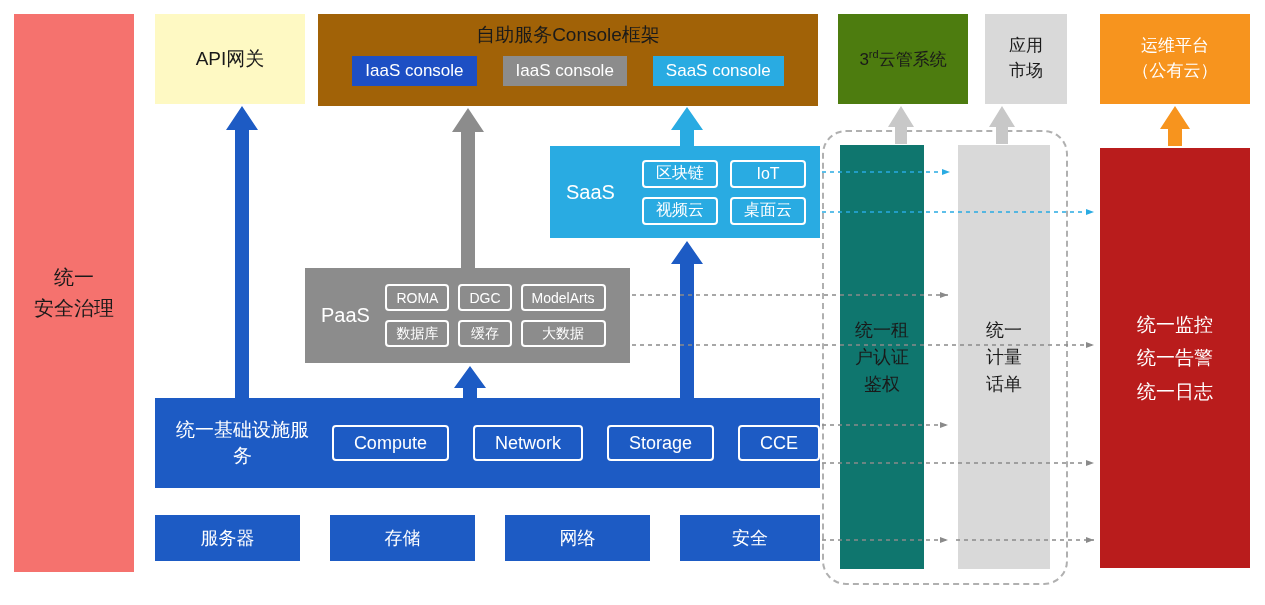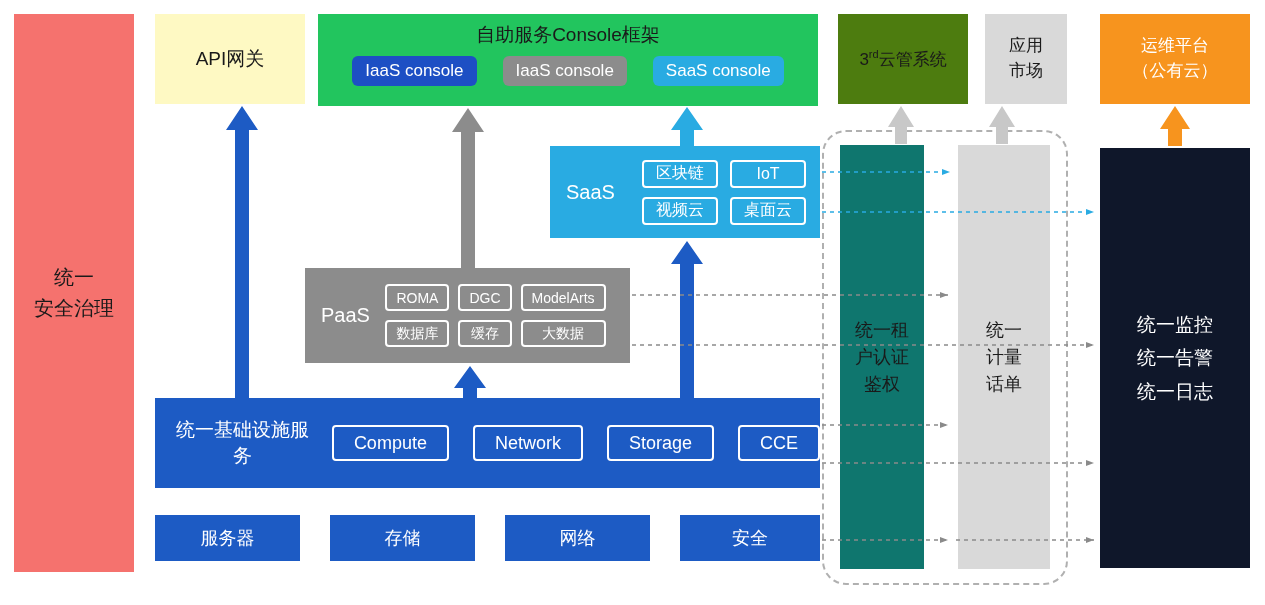--- a/index.html
+++ b/index.html
@@ -4,24 +4,24 @@
 <style>
   * { margin:0; padding:0; box-sizing:border-box; }
   body { background:#fff; font-family:"Liberation Sans","DejaVu Sans",sans-serif; }
   .canvas { position:relative; width:1265px; height:605px; background:#fff; color:#1a1a1a; overflow:hidden; }
   .box { position:absolute; display:flex; align-items:center; justify-content:center; text-align:center; }
   .pre { white-space:pre-line; }
 
   .left-bar { left:14px; top:14px; width:120px; height:558px; background:#F5726E; font-size:20px; line-height:1.55; }
   .api-gw { left:155px; top:14px; width:150px; height:90px; background:#fef9c3; font-size:19px; }
 
-  .console-frame { left:318px; top:14px; width:500px; height:92px; background:#22c55e; flex-direction:column; justify-content:flex-start; }
+  .console-frame { left:318px; top:14px; width:500px; height:92px; background:#a16207; flex-direction:column; justify-content:flex-start; }
   .cf-title { margin-top:8px; font-size:19px; }
   .cf-row { display:flex; gap:26px; margin-top:8px; }
-  .chip { height:30px; padding:0 13px; display:flex; align-items:center; justify-content:center; color:#fff; font-size:17px; border-radius:6px; }
+  .chip { height:30px; padding:0 13px; display:flex; align-items:center; justify-content:center; color:#fff; font-size:17px; border-radius:0; }
   .chip-iaas { background:#1D4FC4; }
   .chip-paas { background:#8C8C8C; }
   .chip-saas { background:#29ABE2; }
 
   .third-party { left:838px; top:14px; width:130px; height:90px; background:#4d7c0f; font-size:17px; }
   .third-party sup { font-size:11px; }
   .app-market { left:985px; top:14px; width:82px; height:90px; background:#D9D9D9; font-size:17px; line-height:1.45; }
   .ops-platform { left:1100px; top:14px; width:150px; height:90px; background:#F7941E; color:#fff; font-size:17px; line-height:1.45; }
 
   .saas-box { left:550px; top:146px; width:270px; height:92px; background:#29ABE2; color:#fff; justify-content:flex-start; }
@@ -40,21 +40,21 @@
 
   .bottom-box { top:515px; height:46px; background:#1D5BC4; color:#fff; font-size:18px; }
   .bb-server { left:155px; width:145px; }
   .bb-storage { left:330px; width:145px; }
   .bb-network { left:505px; width:145px; }
   .bb-security { left:680px; width:140px; }
 
   .dashed-frame { position:absolute; left:822px; top:130px; width:246px; height:455px; border:2px dashed #B0B0B0; border-radius:24px; }
   .auth-bar { left:840px; top:145px; width:84px; height:424px; background:#0f766e; font-size:18px; line-height:1.5; }
   .billing-bar { left:958px; top:145px; width:92px; height:424px; background:#D9D9D9; font-size:18px; line-height:1.5; }
-  .monitor-bar { left:1100px; top:148px; width:150px; height:420px; background:#0f172a; color:#fff; font-size:19px; line-height:1.75; }
+  .monitor-bar { left:1100px; top:148px; width:150px; height:420px; background:#b91c1c; color:#fff; font-size:19px; line-height:1.75; }
 
   .overlay { position:absolute; left:0; top:0; width:1265px; height:605px; pointer-events:none; }
 </style>
 </head>
 <body>
 
 <div class="canvas">
 
   <div class="box left-bar pre">统一
 安全治理</div>

